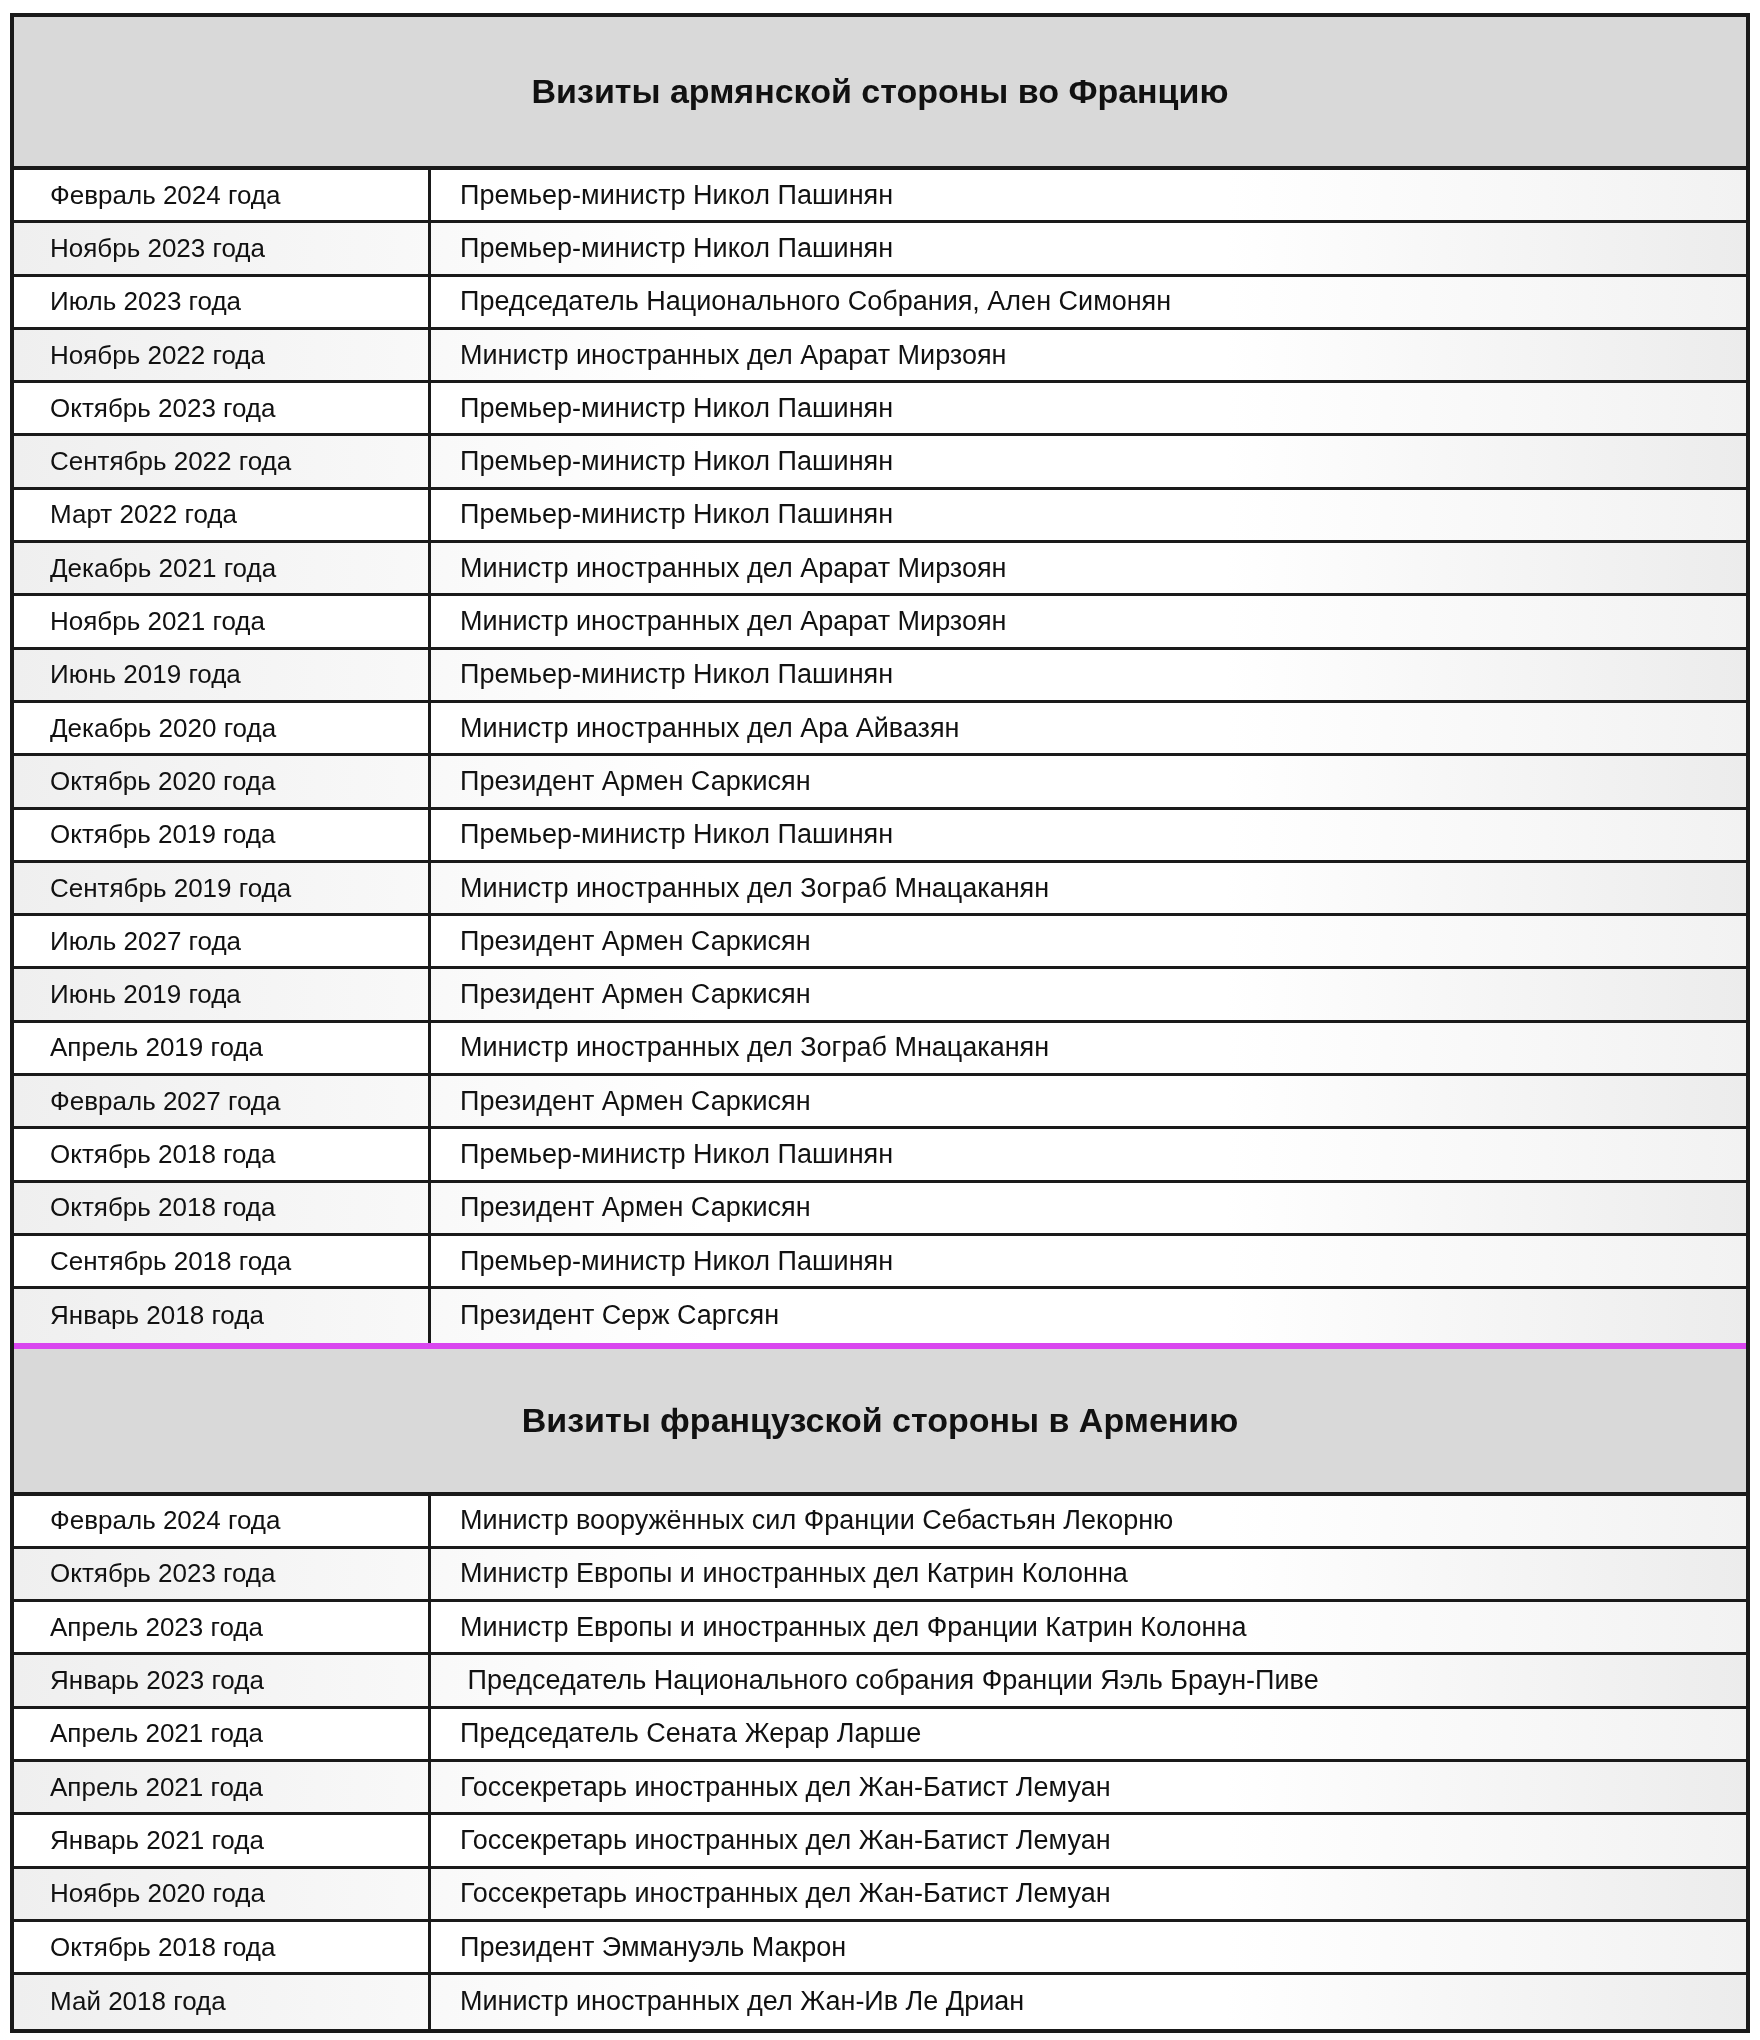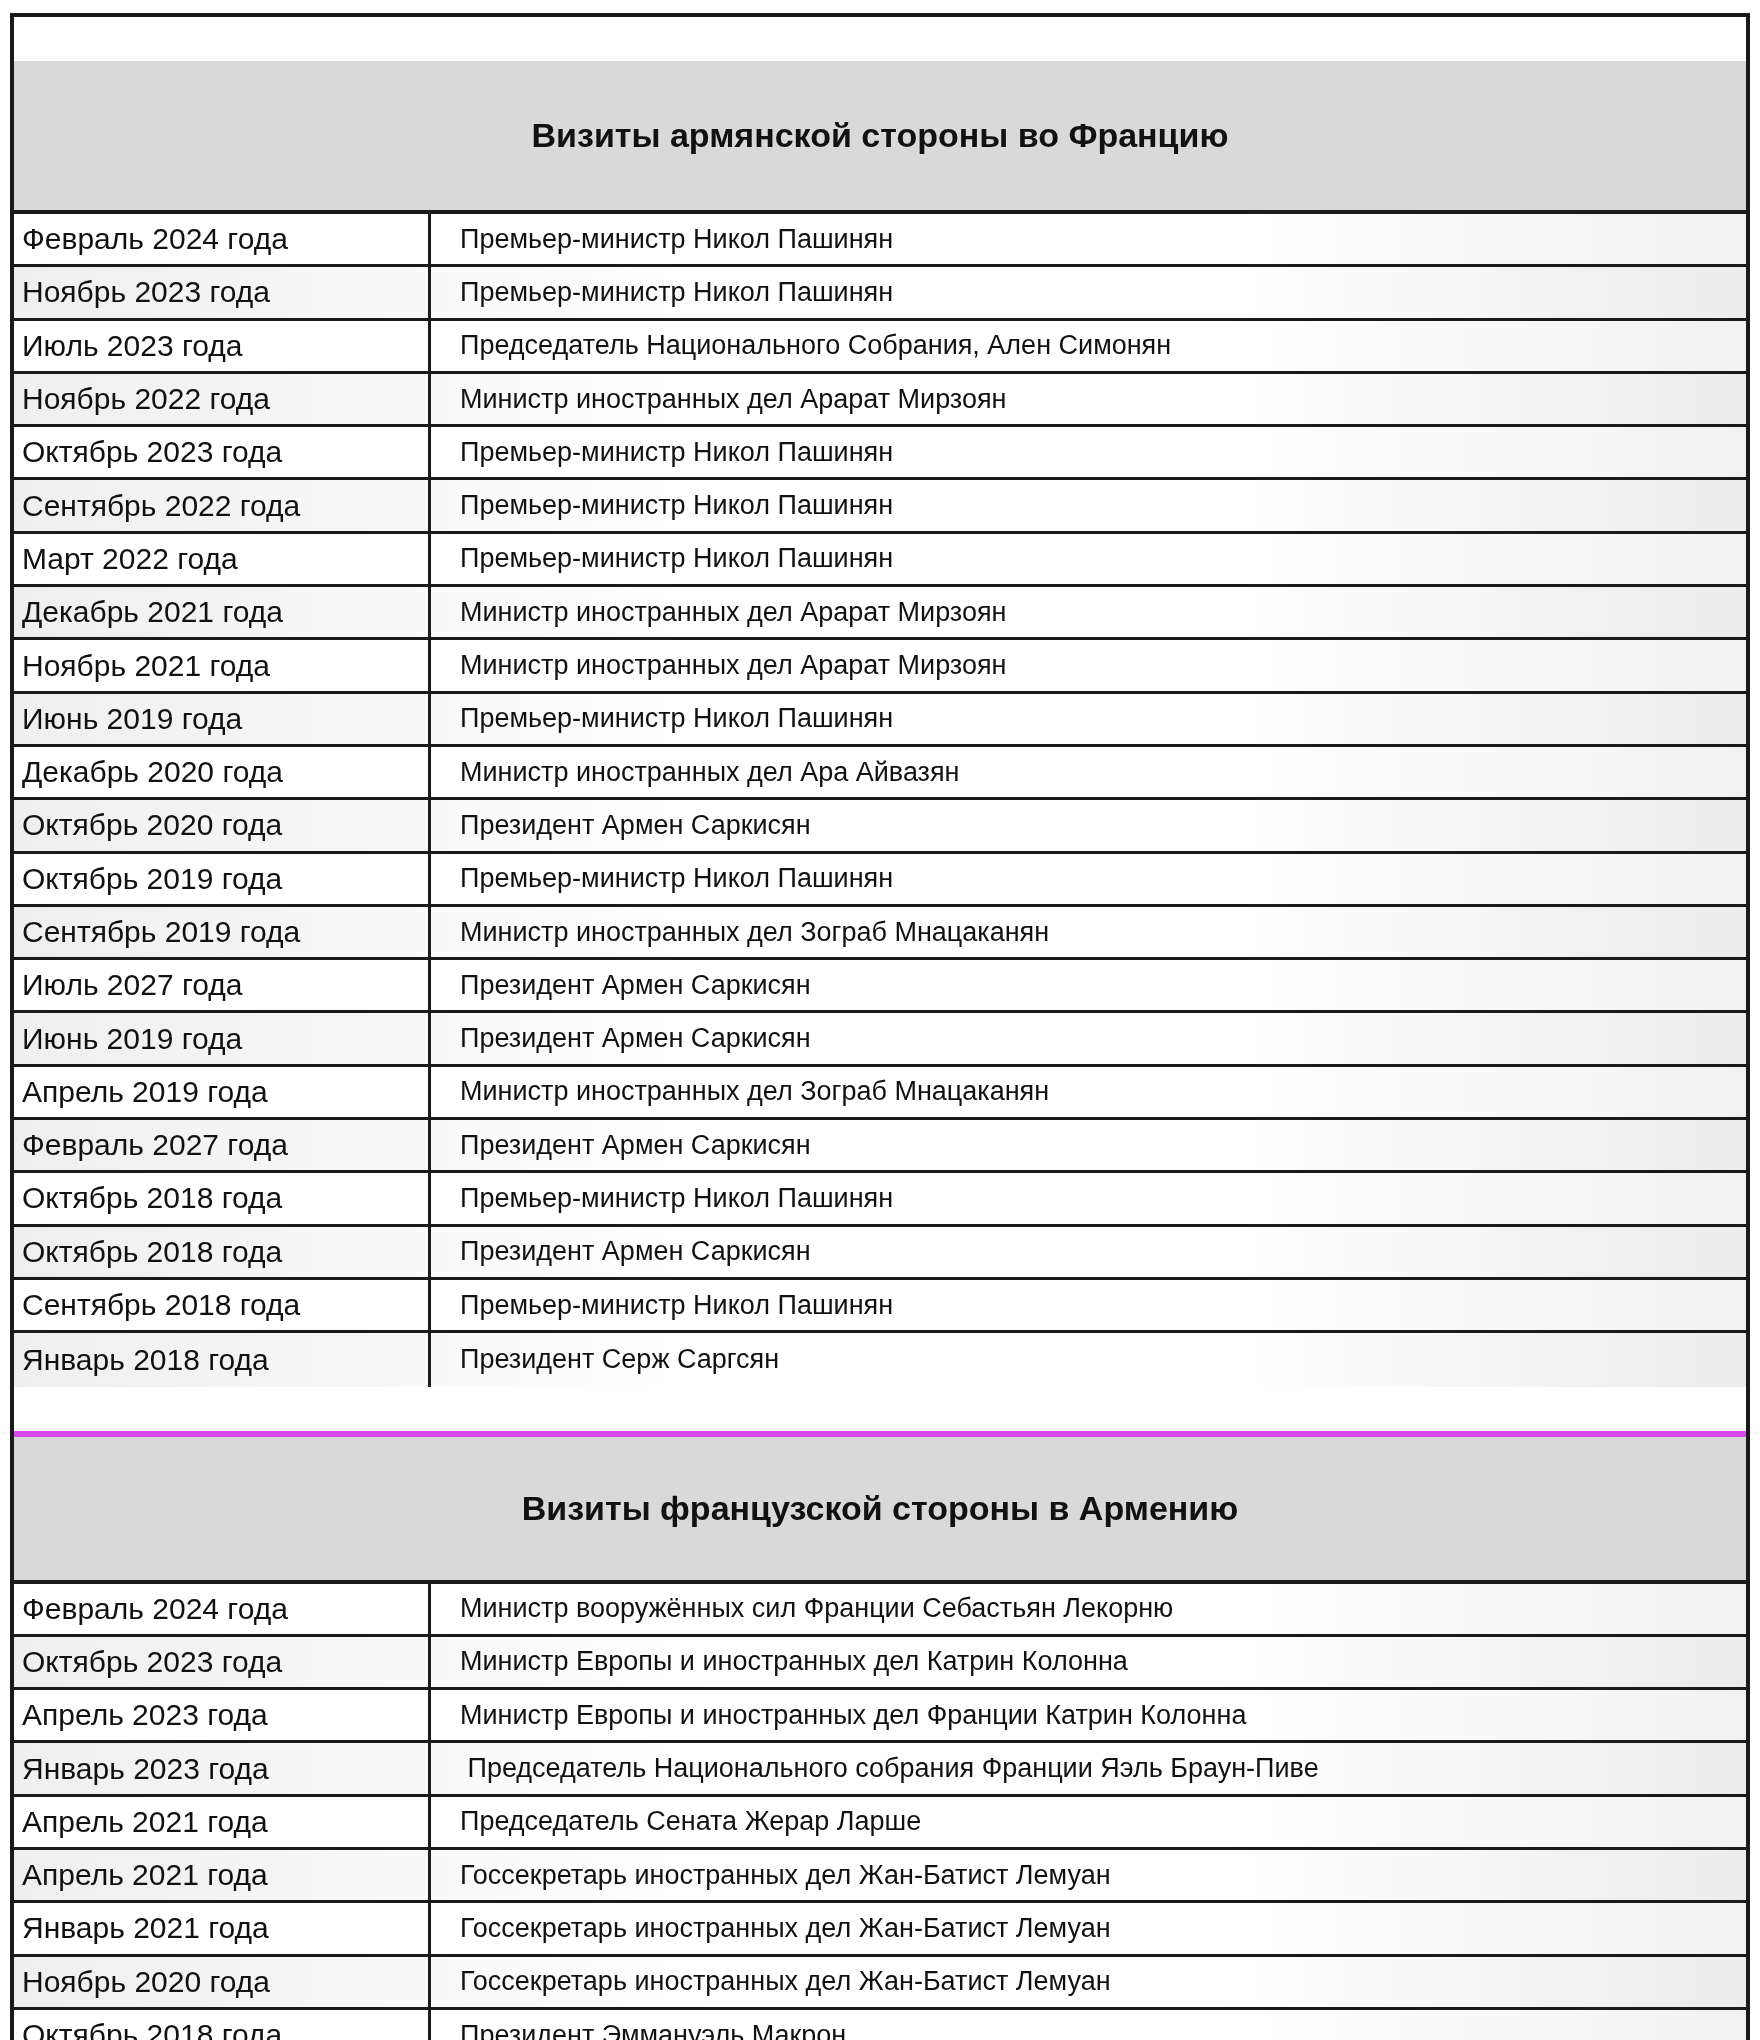--- a/index.html
+++ b/index.html
@@ -1,26 +1,26 @@
 <!DOCTYPE html>
 <html><head>
 <meta charset="utf-8">
 <style>
   html, body { margin:0; padding:0; background:#ffffff; }
   body { width:1760px; height:2040px; position:relative; overflow:hidden;
          font-family:"Liberation Sans", "DejaVu Sans", sans-serif; color:#111; }
   .tbl { position:absolute; left:10px; top:13px; width:1740px; border:4px solid #1a1a1a; box-sizing:border-box; }
   .sec-head { height:153px; background:#d9d9d9; display:flex; align-items:center; justify-content:center;
-              font-weight:bold; font-size:34px; border-bottom:4px solid #1a1a1a; box-sizing:border-box;margin-top:44px; }
+              font-weight:bold; font-size:34px; border-bottom:4px solid #1a1a1a; box-sizing:border-box; }
   .row { display:flex; height:53.3px; border-bottom:3px solid #1a1a1a; box-sizing:border-box;
          background:linear-gradient(90deg,#ffffff 0%,#ffffff 70%,#f2f2f2 100%); }
   .row.alt { background:linear-gradient(90deg,#efefef 0%,#ffffff 40%,#ffffff 70%,#ececec 100%); }
   .row:last-child { border-bottom:none; }
-  .c-date { width:417px; border-right:3px solid #1a1a1a; box-sizing:border-box; padding-left:8px;
-            display:flex; align-items:center; font-size:30px; white-space:nowrap; }
+  .c-date { width:417px; border-right:3px solid #1a1a1a; box-sizing:border-box; padding-left:36px;
+            display:flex; align-items:center; font-size:26px; white-space:nowrap; }
   .c-who { flex:1; padding-left:29px; display:flex; align-items:center; font-size:27px; white-space:pre; }
 </style>
 </head>
 <body>
 
 <div class="tbl">
   <div class="sec-head">Визиты армянской стороны во Францию</div>
   <div id="sec0">
       <div class="row">
         <div class="c-date">Февраль 2024 года</div>

